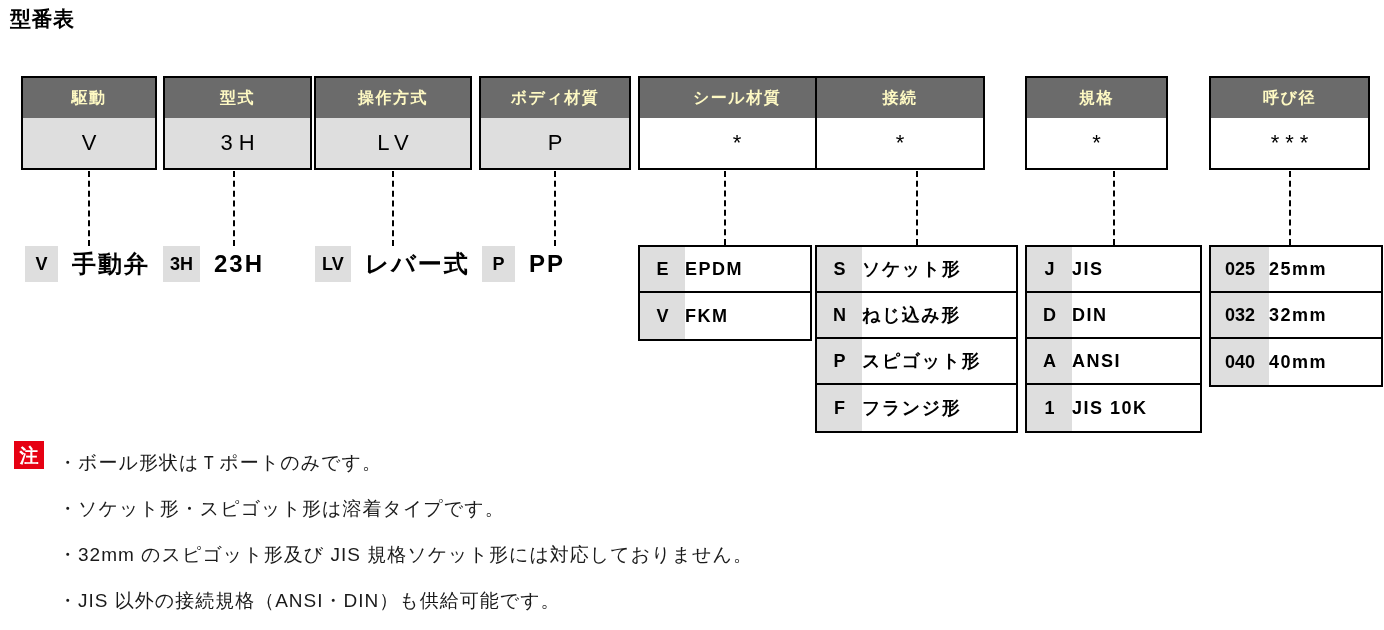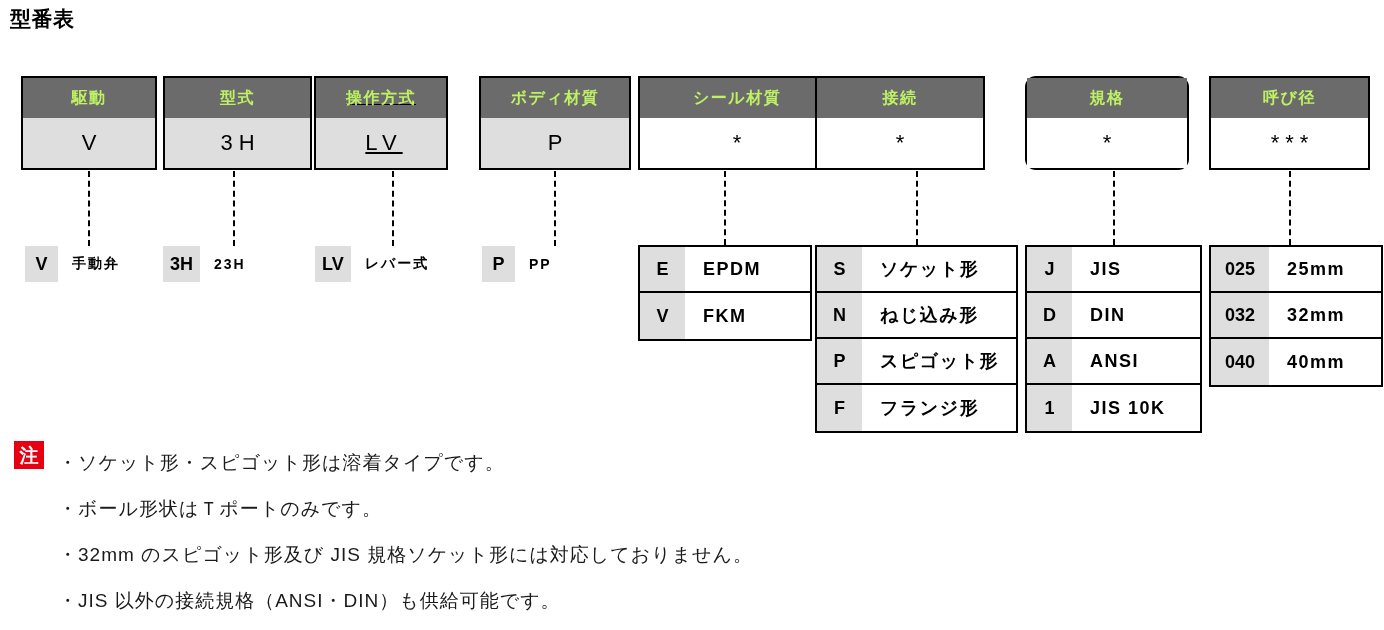--- a/index.html
+++ b/index.html
@@ -29,21 +29,21 @@
   
   .code-box {
     position: absolute;
     box-sizing: border-box;
     border: 2.5px solid #000000;
     background: #ffffff;
   }
   .code-box .cb-head {
     height: 40px;
     background: #6b6b6b;
-    color: #bef264;
+    color: #fef9c3;
     font-size: 16px;
     font-weight: bold;
     display: flex;
     align-items: center;
     justify-content: center;
     letter-spacing: 1.5px;
     box-sizing: border-box;
   }
   .code-box .cb-val {
     height: 50px;
@@ -80,21 +80,21 @@
     padding: 0 7px;
     box-sizing: border-box;
     display: flex;
     align-items: center;
     justify-content: center;
     font-size: 18px;
     font-weight: bold;
   }
   .inline-legend .il-label {
     margin-left: 14px;
-    font-size: 14px;
+    font-size: 24px;
     font-weight: bold;
     letter-spacing: 2px;
     white-space: nowrap;
     text-align: right;
   }
 
   
   .legend-table {
     position: absolute;
     box-sizing: border-box;
@@ -121,21 +121,20 @@
     box-sizing: border-box;
   }
   .legend-table.wide-code .lt-code {
     width: 58px;
     flex: 0 0 58px;
   }
   .legend-table .lt-label {
     flex: 1 1 auto;
     display: flex;
     align-items: center;
-    padding-left: 18px;
     font-size: 18px;
     font-weight: bold;
     letter-spacing: 1.5px;
     white-space: nowrap;
     box-sizing: border-box;
   }
 
   
   #notes-block {
     position: absolute;
@@ -174,37 +173,37 @@
 
 <div id="code-box-layer">
     <div class="code-box shaded" style="left: 21px; top: 76px; width: 136px;">
       <div class="cb-head">駆動</div>
       <div class="cb-val">V</div>
     </div>
     <div class="code-box shaded" style="left: 163px; top: 76px; width: 149px;">
       <div class="cb-head">型式</div>
       <div class="cb-val">3H</div>
     </div>
-    <div class="code-box shaded" style="left: 314px; top: 76px; width: 134px; text-decoration: underline;">
+    <div class="code-box shaded" style="left: 314px; top: 76px; width: 158px;">
       <div class="cb-head">操作方式</div>
       <div class="cb-val">LV</div>
     </div>
     <div class="code-box shaded" style="left: 479px; top: 76px; width: 152px;">
       <div class="cb-head">ボディ材質</div>
       <div class="cb-val">P</div>
     </div>
     <div class="code-box plain" style="left: 638px; top: 76px; width: 198px;">
       <div class="cb-head">シール材質</div>
       <div class="cb-val">*</div>
     </div>
     <div class="code-box plain" style="left: 815px; top: 76px; width: 170px;">
       <div class="cb-head">接続</div>
       <div class="cb-val">*</div>
     </div>
-    <div class="code-box plain" style="left: 1025px; top: 76px; width: 164px; border-radius: 11px;">
+    <div class="code-box plain" style="left: 1025px; top: 76px; width: 143px;">
       <div class="cb-head">規格</div>
       <div class="cb-val">*</div>
     </div>
     <div class="code-box plain" style="left: 1209px; top: 76px; width: 161px;">
       <div class="cb-head">呼び径</div>
       <div class="cb-val">***</div>
     </div>
   </div>
 <div id="connector-layer">
     <div class="connector" style="left: 88px; top: 171px; height: 75px;"></div>
@@ -293,18 +292,18 @@
       <div class="lt-row">
         <div class="lt-code">040</div>
         <div class="lt-label">40mm</div>
       </div>
     </div>
   </div>
 
 <div id="notes-block">
   <div id="note-badge" style="background: rgb(230, 0, 18);">注</div>
   <div id="note-lines">
+      <div class="note-line">・ボール形状はＴポートのみです。</div>
       <div class="note-line">・ソケット形・スピゴット形は溶着タイプです。</div>
-      <div class="note-line">・ボール形状はＴポートのみです。</div>
       <div class="note-line">・32mm のスピゴット形及び JIS 規格ソケット形には対応しておりません。</div>
       <div class="note-line">・JIS 以外の接続規格（ANSI・DIN）も供給可能です。</div>
     </div>
 </div>
 
 </body></html>

